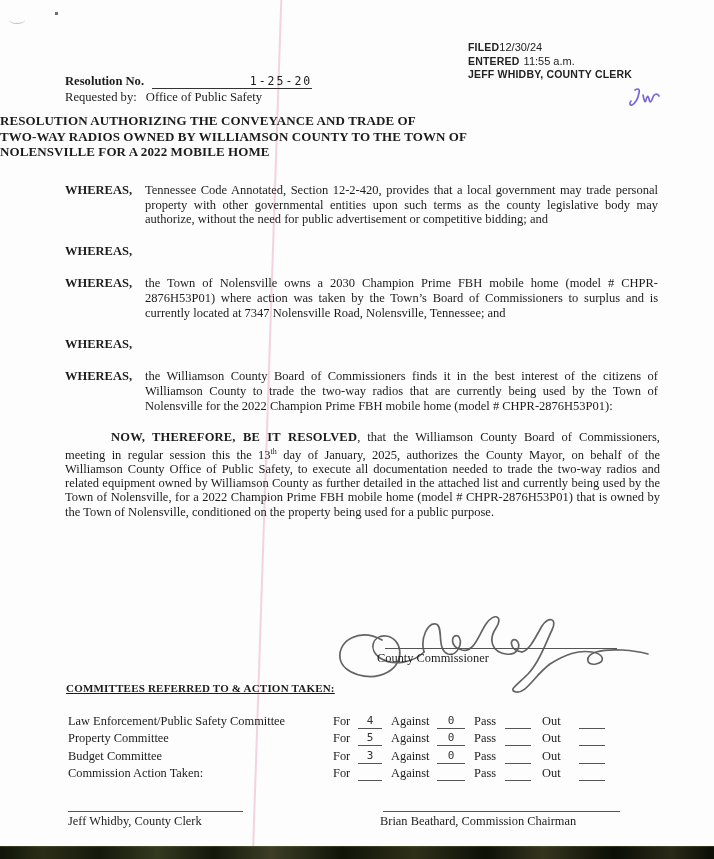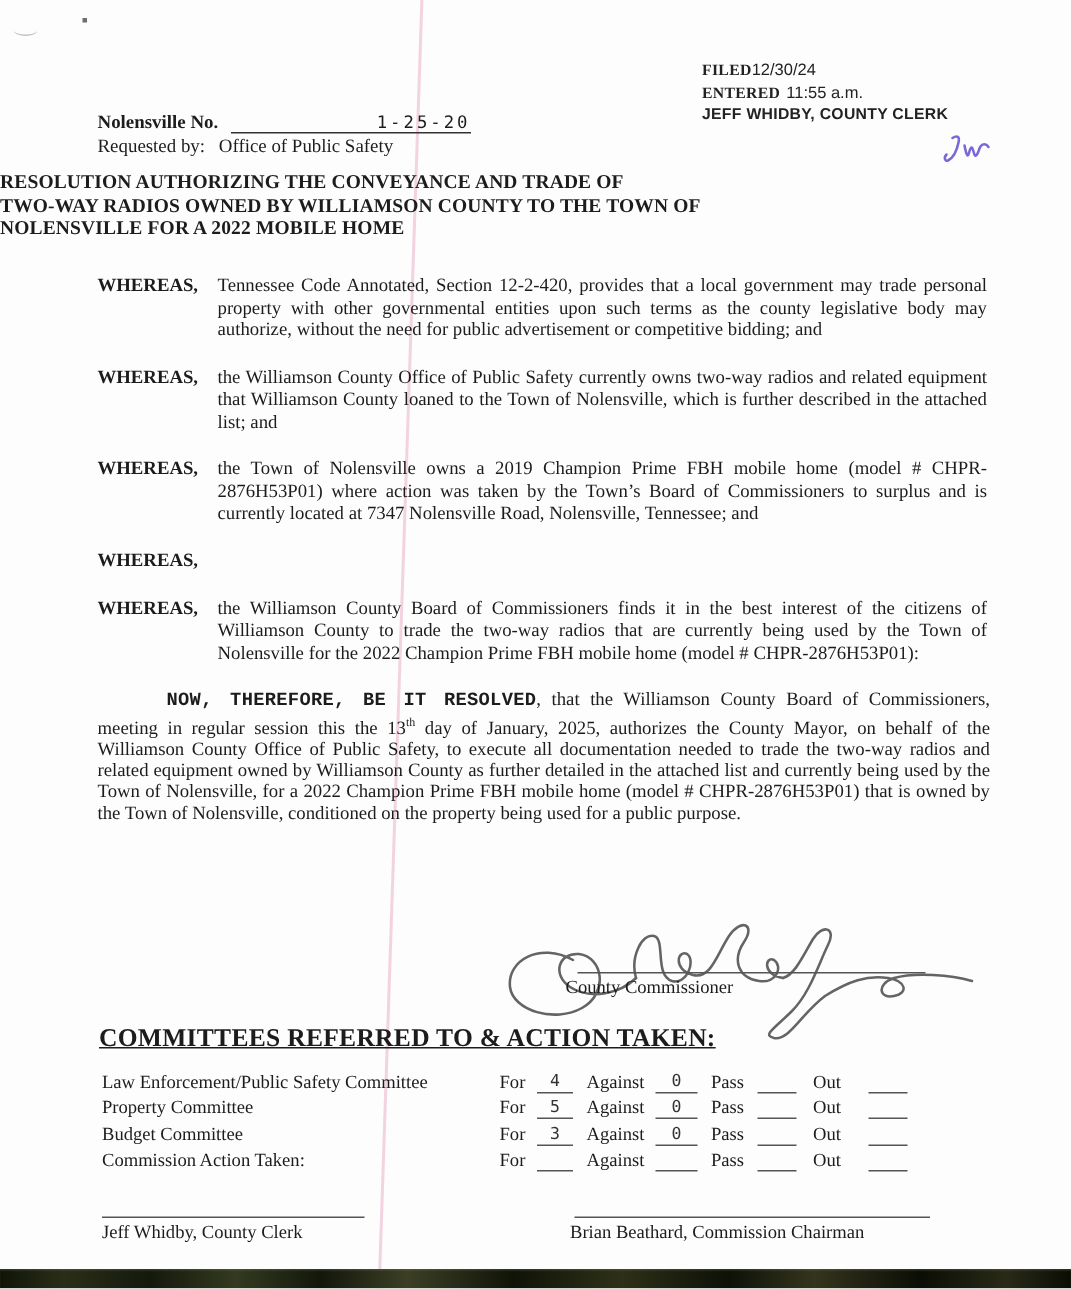--- a/index.html
+++ b/index.html
@@ -10,21 +10,21 @@
   }
   
   .scan-line{position:absolute;left:266px;top:-6px;width:2px;height:872px;
     background:rgba(231,160,190,.45);transform:rotate(1.9deg);}
   .artifact-squiggle{position:absolute;left:9px;top:16px;width:16px;height:7px;
     border-bottom:1px solid #9a9a9a;border-radius:50%;opacity:.6;}
   .artifact-dot{position:absolute;left:55px;top:12px;width:3px;height:3px;background:#4a4a4a;opacity:.8;}
 
   
   .stamp{position:absolute;left:468px;top:40px;line-height:12.5px;white-space:nowrap;}
-  .stamp-lbl{font-family:Liberation Serif, serif;font-weight:bold;font-size:10.5px;letter-spacing:.2px;color:#222;}
+  .stamp-lbl{font-family:Liberation Sans, sans-serif;font-weight:bold;font-size:10.5px;letter-spacing:.2px;color:#222;}
   .stamp-val{font-family:Liberation Sans, sans-serif;font-size:11px;color:#222;}
   .stamp-clerk{font-family:"Liberation Sans",sans-serif;font-weight:bold;font-size:10.5px;letter-spacing:.2px;color:#222;}
   .jw{position:absolute;left:160px;top:20px;}
 
   
   .res-row{position:absolute;left:65px;top:74px;font-size:12.6px;white-space:nowrap;}
   .res-lbl{font-weight:bold;}
   .res-line{display:inline-block;width:160px;margin-left:5px;border-bottom:1px solid #333;
     text-align:right;font-family:"DejaVu Sans Mono",monospace;font-size:11.5px;letter-spacing:2px;height:14px;vertical-align:bottom;}
   .req-row{position:absolute;left:65px;top:90px;font-size:12.6px;white-space:nowrap;}
@@ -34,30 +34,30 @@
   .title{position:absolute;left:0;top:113px;width:674px;text-align:left;
     font-weight:bold;font-size:13px;line-height:15.5px;letter-spacing:.1px;}
 
   
   .body-flow{position:absolute;left:65px;top:183px;width:595px;}
   .clause{display:flex;margin-bottom:17px;}
   .clause-lbl{width:80px;flex:none;font-weight:bold;font-size:12.5px;}
   .clause-txt{width:513px;text-align:justify;font-size:12.5px;line-height:14.7px;}
   .italic{}
   .resolved{width:595px;text-align:justify;font-size:12.5px;line-height:14.2px;text-indent:46px;margin-top:1px;}
-  .resolved b{letter-spacing:.2px;font-family:Liberation Mono, monospace;}
+  .resolved b{letter-spacing:.2px;}
   sup{font-size:8px;}
 
   
   .sig-svg{position:absolute;left:330px;top:610px;}
   .sig-line{position:absolute;left:385px;top:648px;width:232px;border-top:1px solid #555;}
   .sig-title{position:absolute;left:377px;top:651px;font-size:12.4px;}
 
   
-  .comm-heading{position:absolute;left:66px;top:682px;font-weight:bold;font-size:17px;
+  .comm-heading{position:absolute;left:66px;top:682px;font-weight:bold;font-size:11px;
     text-decoration:underline;letter-spacing:.2px;text-align:right;}
   .comm-table{position:absolute;left:68px;top:712px;font-size:12.4px;}
   .comm-row{display:flex;align-items:flex-end;height:17.2px;white-space:nowrap;}
   .c-name{width:265px;flex:none;}
   .c-lbl{flex:none;}
   .c-line{flex:none;display:inline-block;border-bottom:1.2px solid #555;text-align:center;
     height:14px;font-family:"DejaVu Sans Mono",monospace;font-size:11px;color:#333;}
   .w-for{width:22px;margin-right:3px;}   .l-for{width:24px;margin-right:9px;}
   .w-against{width:43px;margin-right:3px;} .l-against{width:28px;margin-right:9px;}
   .w-pass{width:28px;margin-right:3px;}  .l-pass{width:26px;margin-right:11px;}
@@ -91,46 +91,45 @@
       <svg class="jw" width="34" height="24" viewBox="0 0 34 24">
         <g fill="none" stroke="#7b68d8" stroke-width="1.7" stroke-linecap="round">
           <path d="M7,3 C10,1 12,2 11,6 C10,11 8,16 4,18 C2,19 1,16 3,14"></path>
           <path d="M15,8 C16,13 17,17 18,13 C19,9 20,8 21,12 C22,16 23,16 25,10 C26,7 29,6 31,9"></path>
         </g>
       </svg>
     </div>
   </div>
 
   <div class="res-row">
-    <span class="res-lbl">Nolensville No.</span>
+    <span class="res-lbl">Resolution No.</span>
     <span class="res-line">1-25-20</span>
   </div>
   <div class="req-row">
     <span>Requested by:</span>
     <span class="req-val">Office of Public Safety</span>
   </div>
 
   <div class="title">
     <div>RESOLUTION AUTHORIZING THE CONVEYANCE AND TRADE OF</div>
     <div>TWO-WAY RADIOS OWNED BY WILLIAMSON COUNTY TO THE TOWN OF</div>
     <div>NOLENSVILLE FOR A 2022 MOBILE HOME</div>
   </div>
 
   <div class="body-flow">
     <div class="clause">
       <div class="clause-lbl">WHEREAS,</div>
       <div class="clause-txt"><span class="italic">Tennessee Code Annotated, Section 12-2-420,</span><span> provides that a local government may trade personal property with other governmental entities upon such terms as the county legislative body may authorize, without the need for public advertisement or competitive bidding; and</span></div>
     </div>
     <div class="clause">
       <div class="clause-lbl">WHEREAS,</div>
-      <div class="clause-txt"><span>the Williamson County Office of Public Safety currently owns two-way radios and related equipment that Williamson County loaned to the Town of Nolensville, which is further described in the attached list; and</span></div>
-    </div>
-    <div class="clause">
-      <div class="clause-lbl">WHEREAS,</div>
-      <div class="clause-txt"><span>the Town of Nolensville owns a 2019 Champion Prime FBH mobile home (model # CHPR-2876H53P01) where action was taken by the Town’s Board of Commissioners to surplus and is currently located at 7347 Nolensville Road, Nolensville, Tennessee; and</span></div>
+    </div>
+    <div class="clause">
+      <div class="clause-lbl">WHEREAS,</div>
+      <div class="clause-txt"><span>the Town of Nolensville owns a 2030 Champion Prime FBH mobile home (model # CHPR-2876H53P01) where action was taken by the Town’s Board of Commissioners to surplus and is currently located at 7347 Nolensville Road, Nolensville, Tennessee; and</span></div>
     </div>
     <div class="clause">
       <div class="clause-lbl">WHEREAS,</div>
     </div>
     <div class="clause">
       <div class="clause-lbl">WHEREAS,</div>
       <div class="clause-txt"><span>the Williamson County Board of Commissioners finds it in the best interest of the citizens of Williamson County to trade the two-way radios that are currently being used by the Town of Nolensville for the 2022 Champion Prime FBH mobile home (model # CHPR-2876H53P01):</span></div>
     </div>
     <div class="resolved"><b>NOW, THEREFORE, BE IT RESOLVED</b><span>, that the Williamson County Board of Commissioners, meeting in regular session this the 13</span><sup>th</sup><span> day of January, 2025, authorizes the County Mayor, on behalf of the Williamson County Office of Public Safety, to execute all documentation needed to trade the two-way radios and related equipment owned by Williamson County as further detailed in the attached list and currently being used by the Town of Nolensville, for a 2022 Champion Prime FBH mobile home (model # CHPR-2876H53P01) that is owned by the Town of Nolensville, conditioned on the property being used for a public purpose.</span></div>
   </div>

